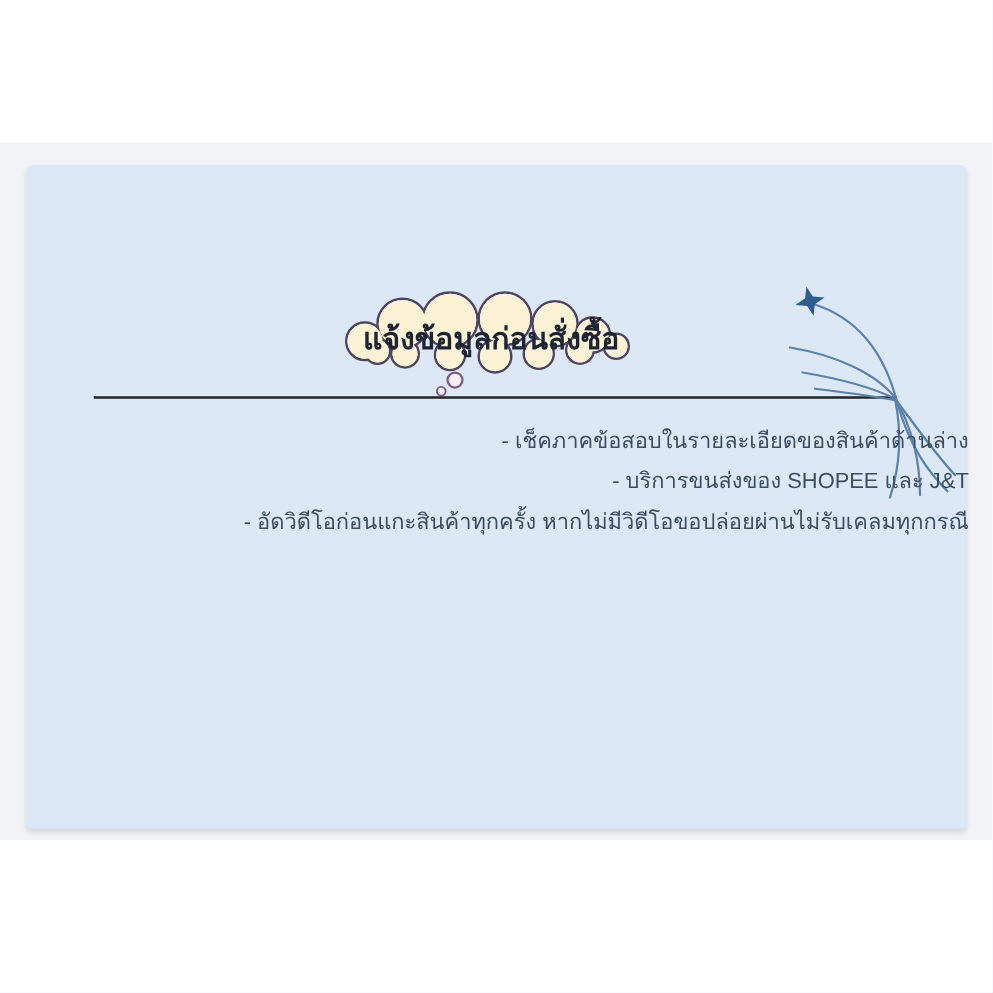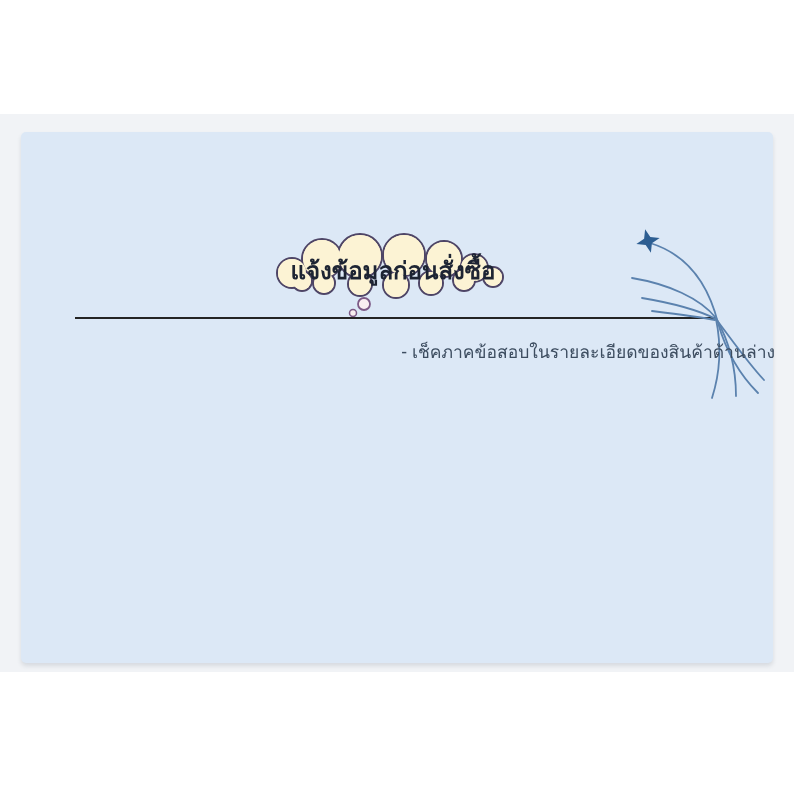--- a/index.html
+++ b/index.html
@@ -137,16 +137,18 @@
         <path d="M 24 60 C 60 66, 92 80, 108 100 C 122 125, 128 150, 128 178"></path>
         <path d="M 34 80 C 64 85, 92 93, 108 101 C 114 130, 112 155, 104 180"></path>
         <path d="M 44 93 C 68 96, 92 99, 107 102"></path>
         <path d="M 108 101 C 124 122, 140 145, 156 162"></path>
       </g>
       <path d="M 40 11 L 43.2 19.8 L 52 23 L 43.2 26.2 L 40 35 L 36.8 26.2 L 28 23 L 36.8 19.8 Z" fill="#2d5e92" transform="rotate(-14 40 23)"></path>
     </svg>
 
     <div class="notice-lines">
       <p>- เช็คภาคข้อสอบในรายละเอียดของสินค้าด้านล่าง</p>
+      <p>- บริการขนส่งของ SHOPEE และ J&amp;T</p>
+      <p>- อัดวิดีโอก่อนแกะสินค้าทุกครั้ง หากไม่มีวิดีโอขอปล่อยผ่านไม่รับเคลมทุกกรณี</p>
     </div>
 
   </div>
 </div>
 
 </body></html>

